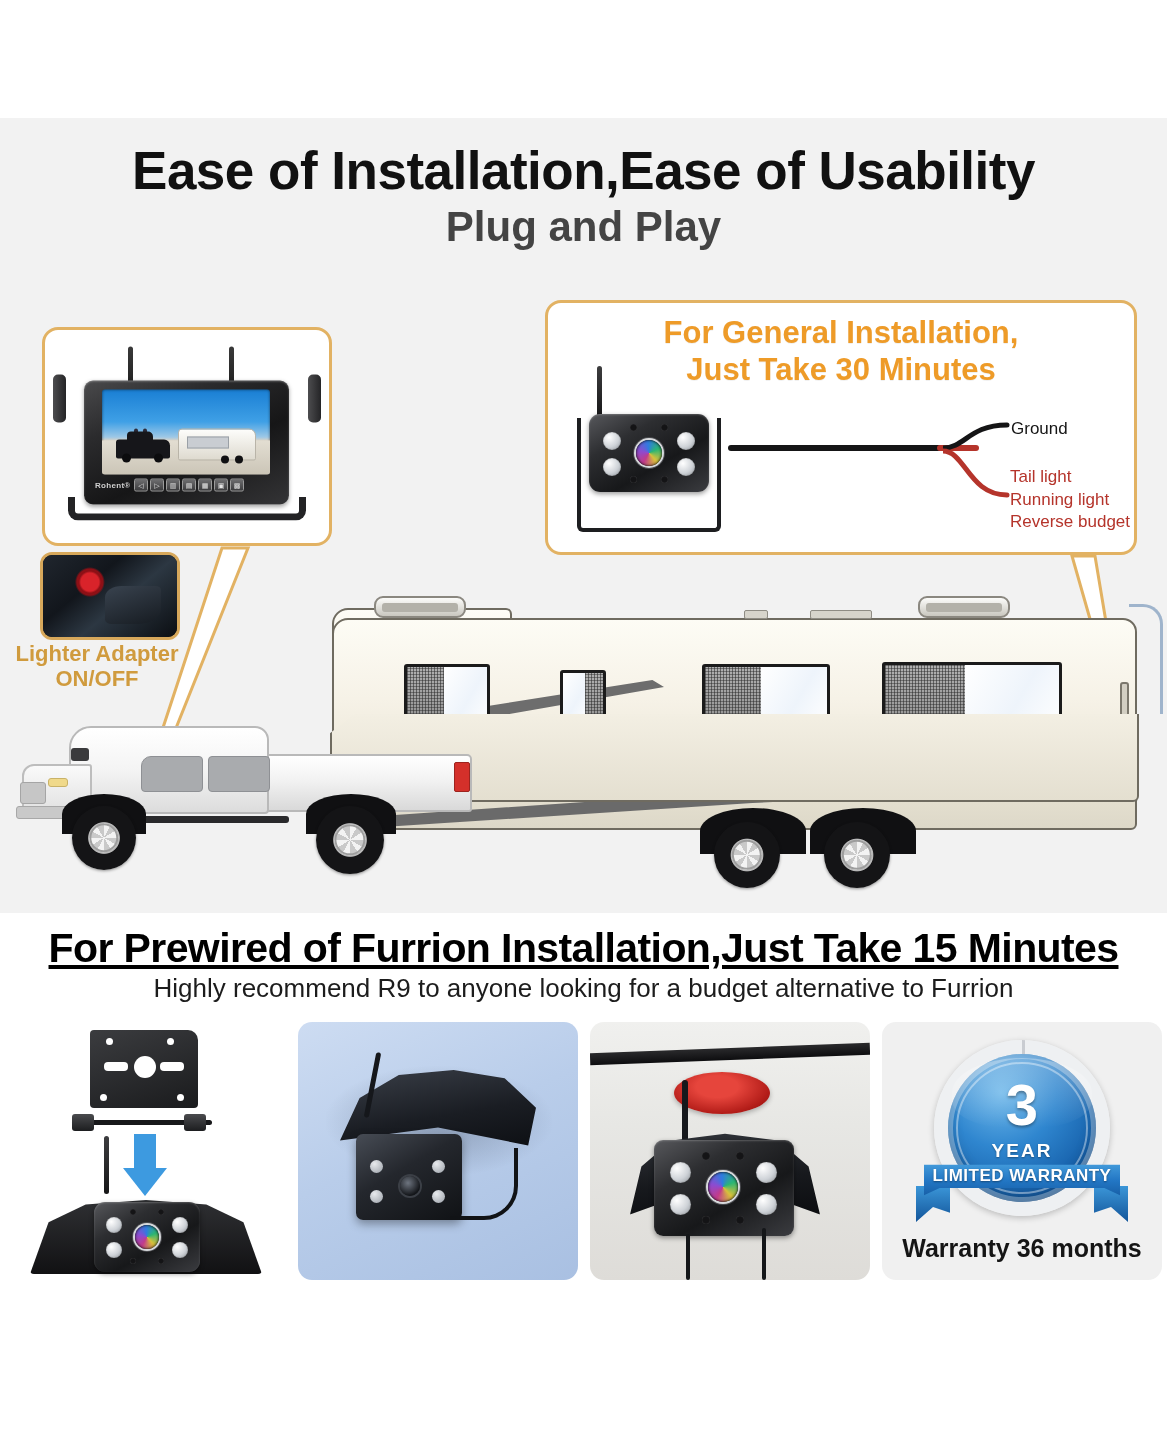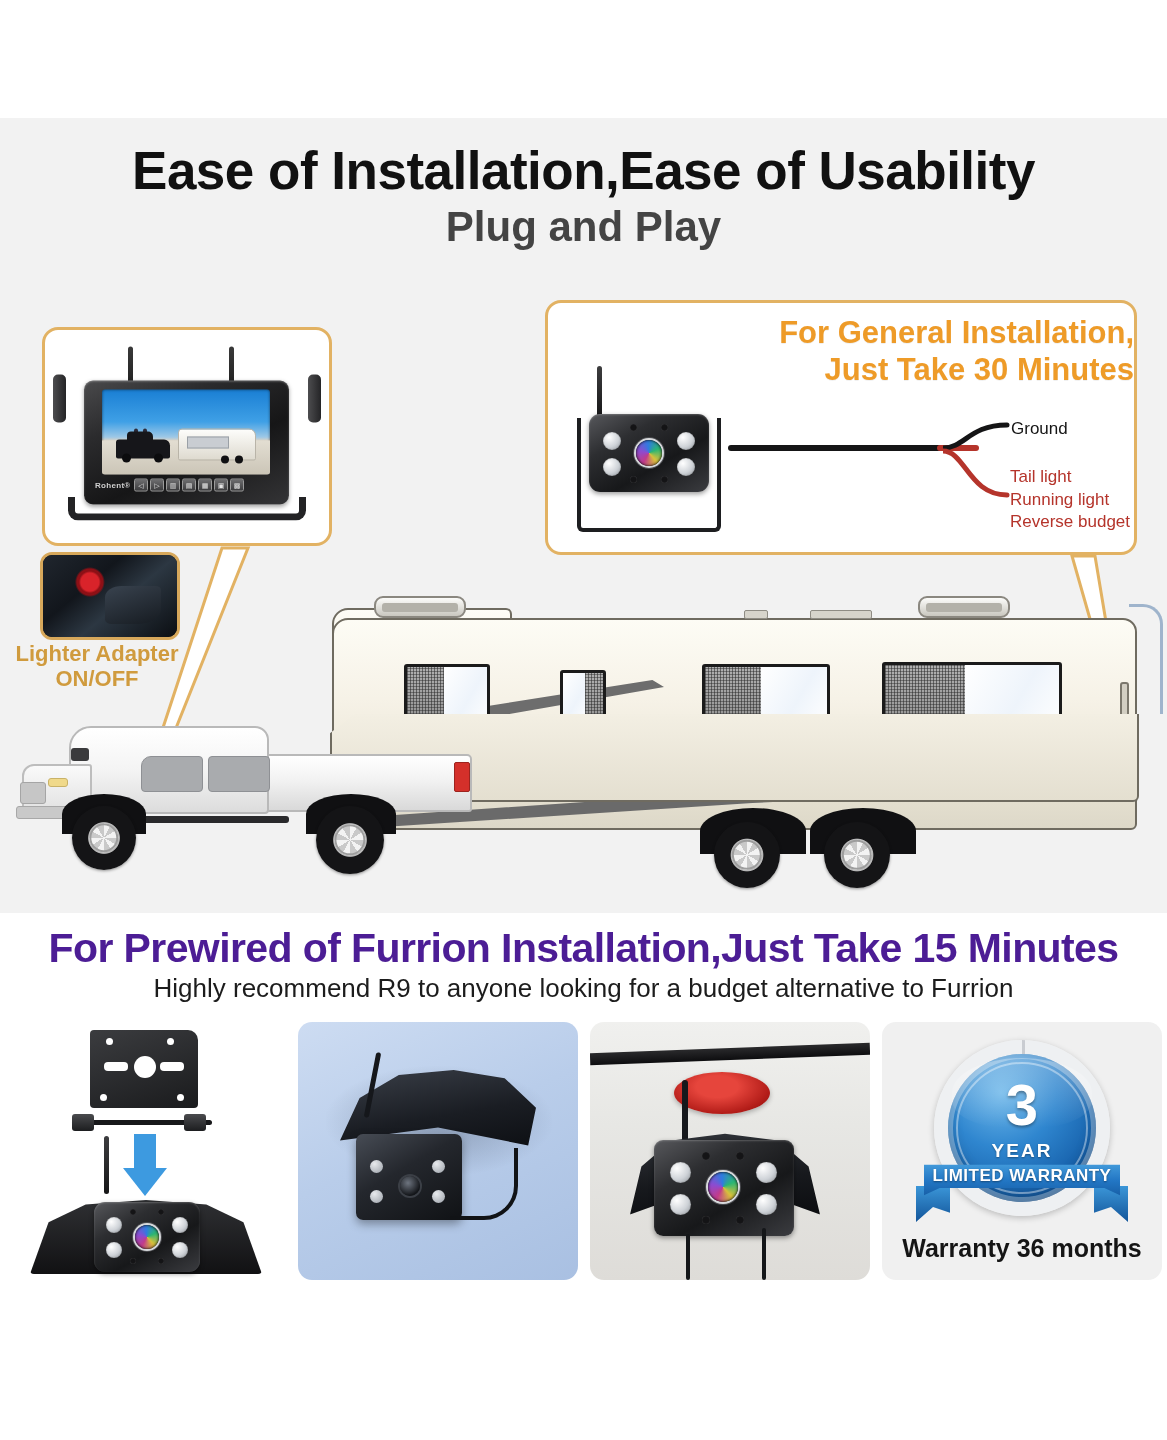--- a/index.html
+++ b/index.html
@@ -107,21 +107,21 @@
     background:linear-gradient(160deg,#39434f,#161b21); border-radius:30% 10% 40% 12%;
   }
   .lighter-cap {
     position:absolute; left:14px; top:641px; width:166px; text-align:center;
     font-size:22px; font-weight:bold; color:#d09b3e; line-height:1.15;
   }
 
   
   #install-box { left:545px; top:300px; width:592px; height:255px; }
   .install-head {
-    position:absolute; left:0; top:12px; width:100%; text-align:right;
+    position:absolute; left:0; top:12px; width:100%; text-align:center;
     font-size:31px; font-weight:bold; color:#ee9b28; line-height:1.18;
     text-shadow:0 1px 0 rgba(0,0,0,.06);
   }
 
   
   .cam { position:relative; }
   .cam-ant { position:absolute; width:5px; border-radius:3px; background:linear-gradient(180deg,#3d3d3f,#161617); }
   .cam-body {
     position:absolute; border-radius:11px;
     background:linear-gradient(150deg,#57585c 0%,#2d2e31 30%,#17181a 62%,#3b3c40 100%);
@@ -255,21 +255,21 @@
     position:absolute; left:18px; top:152px; width:770px; height:62px;
     background:#6a6a6a;
     clip-path:polygon(0 74%, 52% 30%, 100% 8%, 100% 22%, 52% 50%, 0 92%);
   }
   .tr-door { position:absolute; right:6px; top:62px; width:9px; height:68px; background:#d3cfc3; border:2px solid #7b776c; border-radius:3px; }
   .tr-corner-wire { position:absolute; right:-6px; top:14px; width:34px; height:110px; border:3px solid #9fb4cc; border-left:none; border-bottom:none; border-radius:0 20px 0 0; }
 
   
   .title-furrion {
     position:absolute; left:0; top:925px; width:1167px; text-align:center;
-    font-size:41px; font-weight:bold; color:#4c1d95; white-space:nowrap; letter-spacing:-0.6px;
+    font-size:41px; font-weight:bold; color:#000000; white-space:nowrap; letter-spacing:-0.6px;text-decoration:underline;
   }
   .title-recommend {
     position:absolute; left:0; top:973px; width:1167px; text-align:center;
     font-size:26px; font-weight:normal; color:#1c1c1c;
   }
 
   .photo-card { position:absolute; top:1022px; width:280px; height:258px; border-radius:14px; overflow:hidden; }
 
   
   #card-assembly { left:6px; background:#ffffff; }

